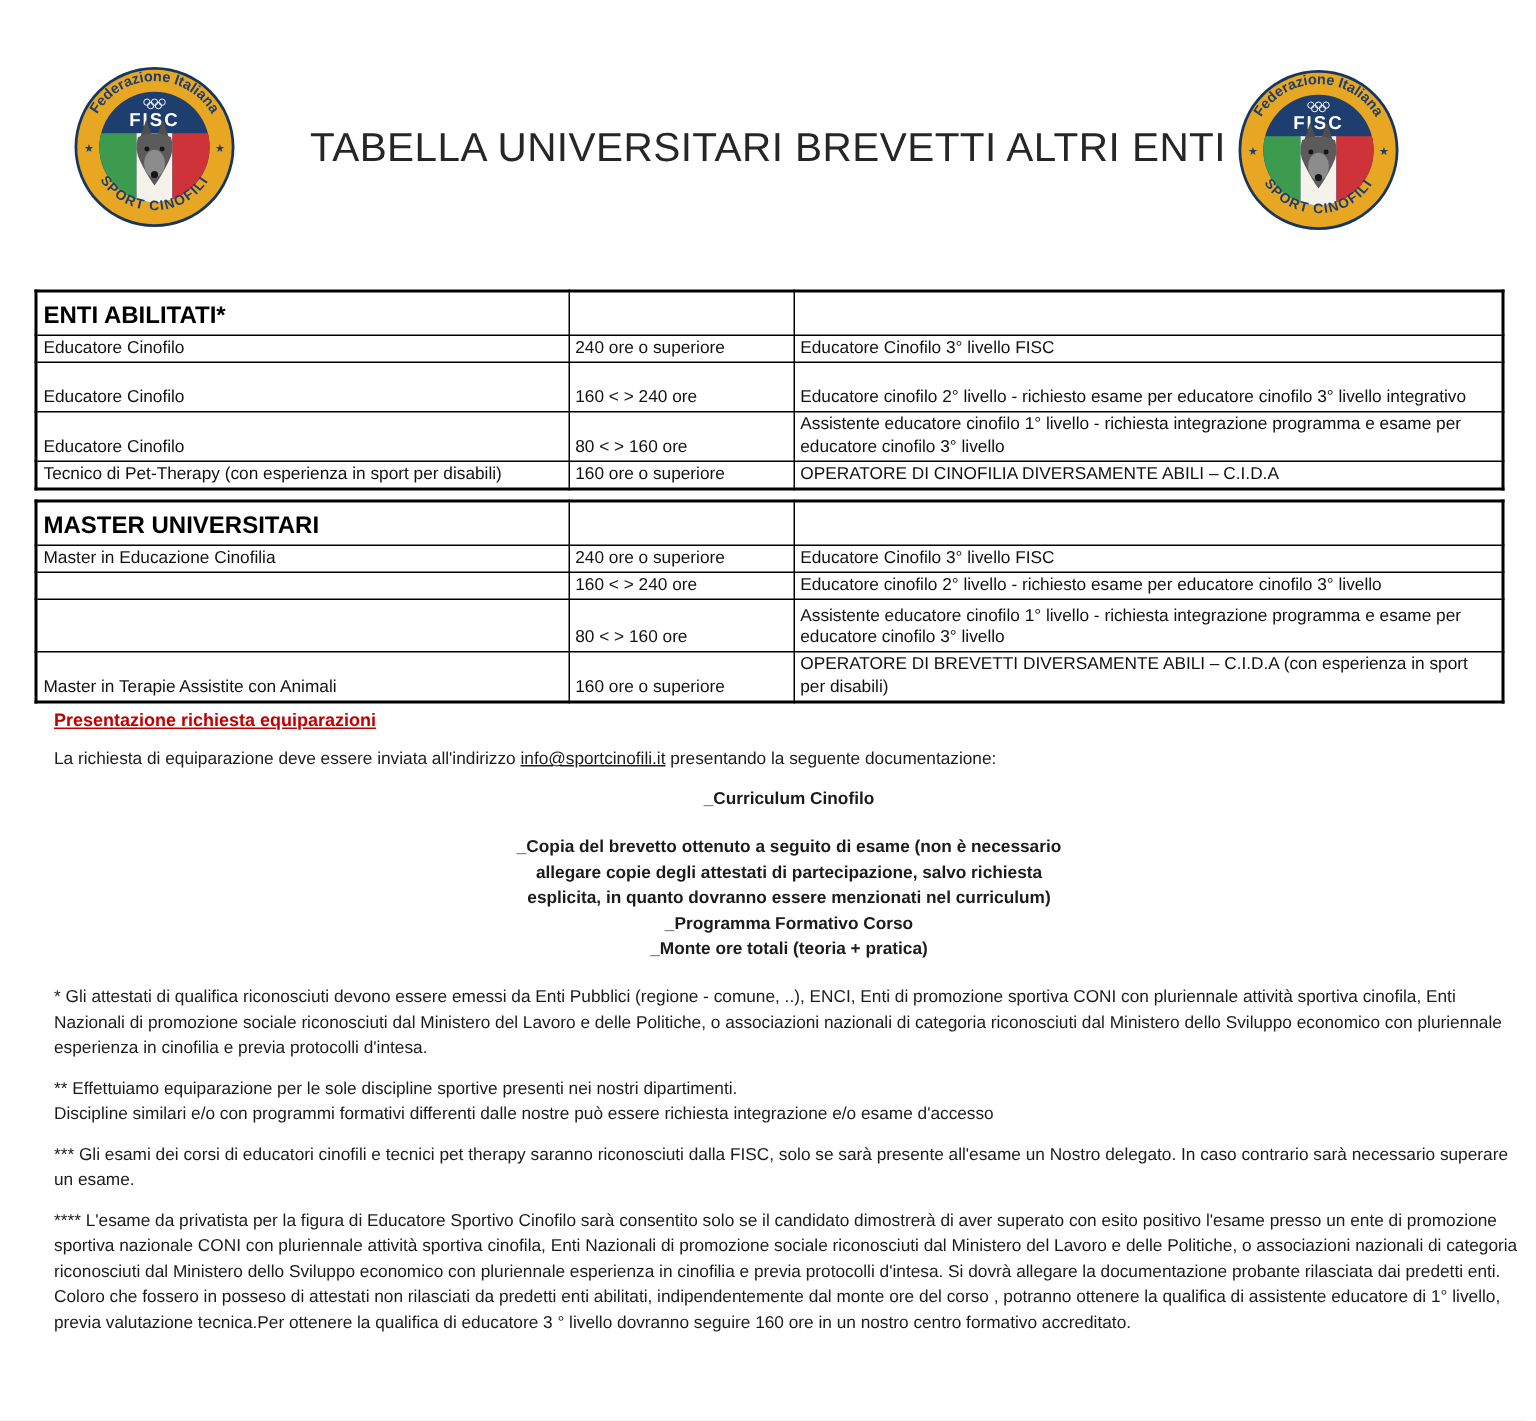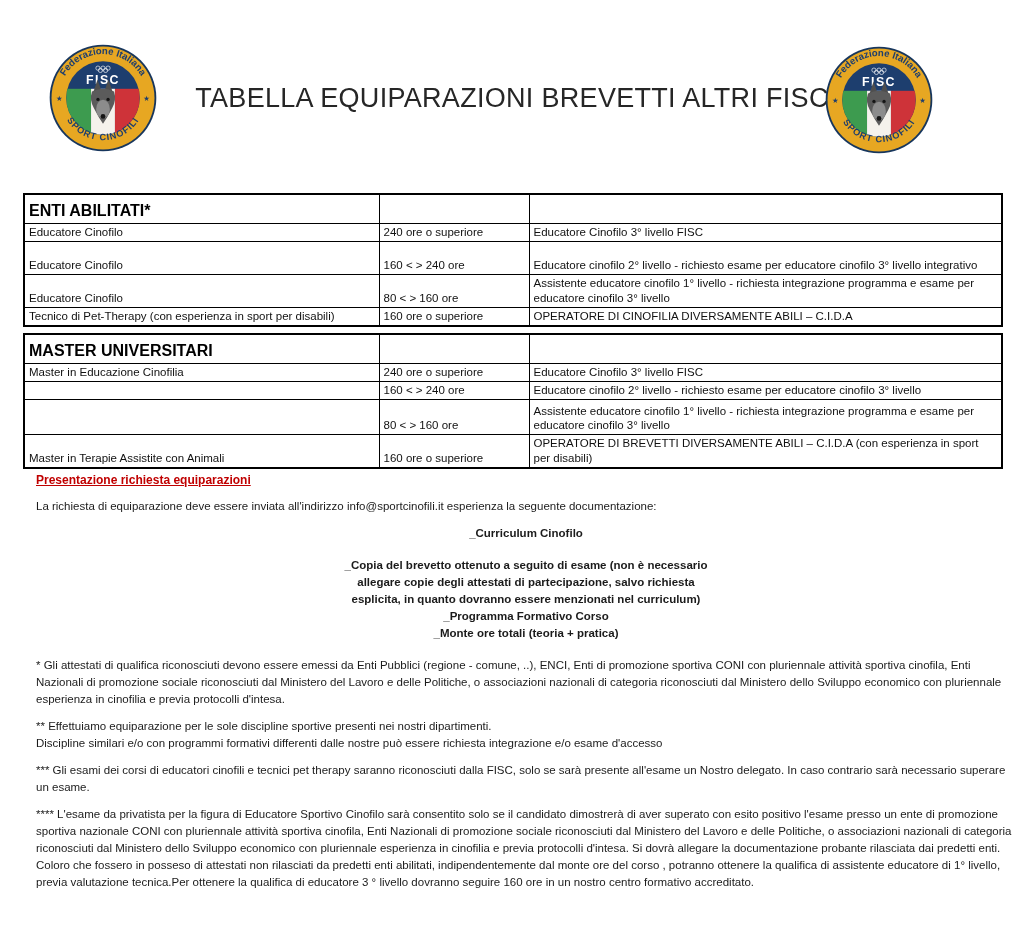--- a/index.html
+++ b/index.html
@@ -43,21 +43,21 @@
   
   .content {
     position:absolute; left:36px; top:472px; width:980px;
     font-size:11.5px; line-height:17px; color:#1b1b1b;
   }
   .section-heading {
     color:#C00000; font-weight:bold; text-decoration:underline;
     font-size:12px; margin:0 0 9px 0;
   }
   .intro { margin:0 0 10px 0; }
-  .email-link { color:#1b1b1b; cursor:pointer; }
+  .email-link { color:#1b1b1b; text-decoration:underline; cursor:pointer; }
   .doc-item { font-weight:bold; white-space:pre-line; margin:0;text-align:center; }
   .doc-item.gap-after { margin-bottom:15px; }
   .note { margin:0 0 10px 0; white-space:pre-line; }
   .note.big-gap { margin-bottom:26px; }
   .note.first-gap { margin-top:14px; }
 
   
   .logo text { font-family:"Liberation Sans", sans-serif; }
 </style>
 </head>
@@ -99,21 +99,21 @@
     <text font-size="10.5" font-weight="bold" fill="#1D3E6E">
       <textPath href="#arcTopL" startOffset="50%" text-anchor="middle">Federazione Italiana</textPath>
     </text>
     <text font-size="10" font-weight="bold" fill="#1D3E6E" letter-spacing="1">
       <textPath href="#arcBotL" startOffset="50%" text-anchor="middle">SPORT CINOFILI</textPath>
     </text>
     <text x="12.5" y="65.5" text-anchor="middle" font-size="8" fill="#1D3E6E">★</text>
     <text x="107.5" y="65.5" text-anchor="middle" font-size="8" fill="#1D3E6E">★</text>
   </svg>
 
-  <div class="doc-title">TABELLA EQUIPARAZIONI BREVETTI ALTRI FISC</div>
+  <div class="doc-title">TABELLA UNIVERSITARI BREVETTI ALTRI ENTI</div>
 
   <svg class="logo logo-right" viewBox="0 0 120 124">
     <circle cx="60" cy="62" r="58" fill="#17365D"></circle>
     <circle cx="60" cy="62" r="56" fill="#E7A722"></circle>
     <circle cx="60" cy="62" r="40" fill="#1D3E6E"></circle>
     <clipPath id="innerClipR">
         <circle cx="60" cy="62" r="40"></circle>
       </clipPath>
     <g clip-path="url(#innerClipR)">
       <rect x="20" y="52" width="27" height="52" fill="#3D9B4F"></rect>
@@ -216,21 +216,21 @@
         <td>160 ore o superiore</td>
         <td>OPERATORE DI BREVETTI DIVERSAMENTE ABILI – C.I.D.A (con esperienza in sport per disabili)</td>
       </tr>
     </tbody>
   </table>
 
   <div class="content">
 
     <p class="section-heading">Presentazione richiesta equiparazioni</p>
 
-    <p class="intro"><span>La richiesta di equiparazione deve essere inviata all'indirizzo </span><a class="email-link">info@sportcinofili.it</a><span>  esperienza la seguente documentazione:</span></p>
+    <p class="intro"><span>La richiesta di equiparazione deve essere inviata all'indirizzo </span><a class="email-link">info@sportcinofili.it</a><span>  presentando la seguente documentazione:</span></p>
 
     <p class="doc-item gap-after">_Curriculum Cinofilo</p>
     <p class="doc-item">_Copia del brevetto ottenuto a seguito di esame (non è necessario
 allegare copie degli attestati di partecipazione, salvo richiesta
 esplicita, in quanto dovranno essere menzionati nel curriculum)</p>
     <p class="doc-item">_Programma Formativo Corso</p>
     <p class="doc-item gap-after">_Monte ore totali (teoria + pratica)</p>
 
     <p class="note first-gap">* Gli attestati di qualifica riconosciuti devono essere emessi da Enti Pubblici (regione - comune, ..), ENCI, Enti di promozione sportiva CONI con pluriennale attività sportiva cinofila, Enti Nazionali di promozione sociale riconosciuti dal Ministero del Lavoro e delle Politiche, o associazioni nazionali di categoria riconosciuti dal Ministero dello Sviluppo economico con pluriennale esperienza in cinofilia e previa protocolli d'intesa.</p>
     <p class="note">** Effettuiamo equiparazione per le sole discipline sportive presenti nei nostri dipartimenti.

